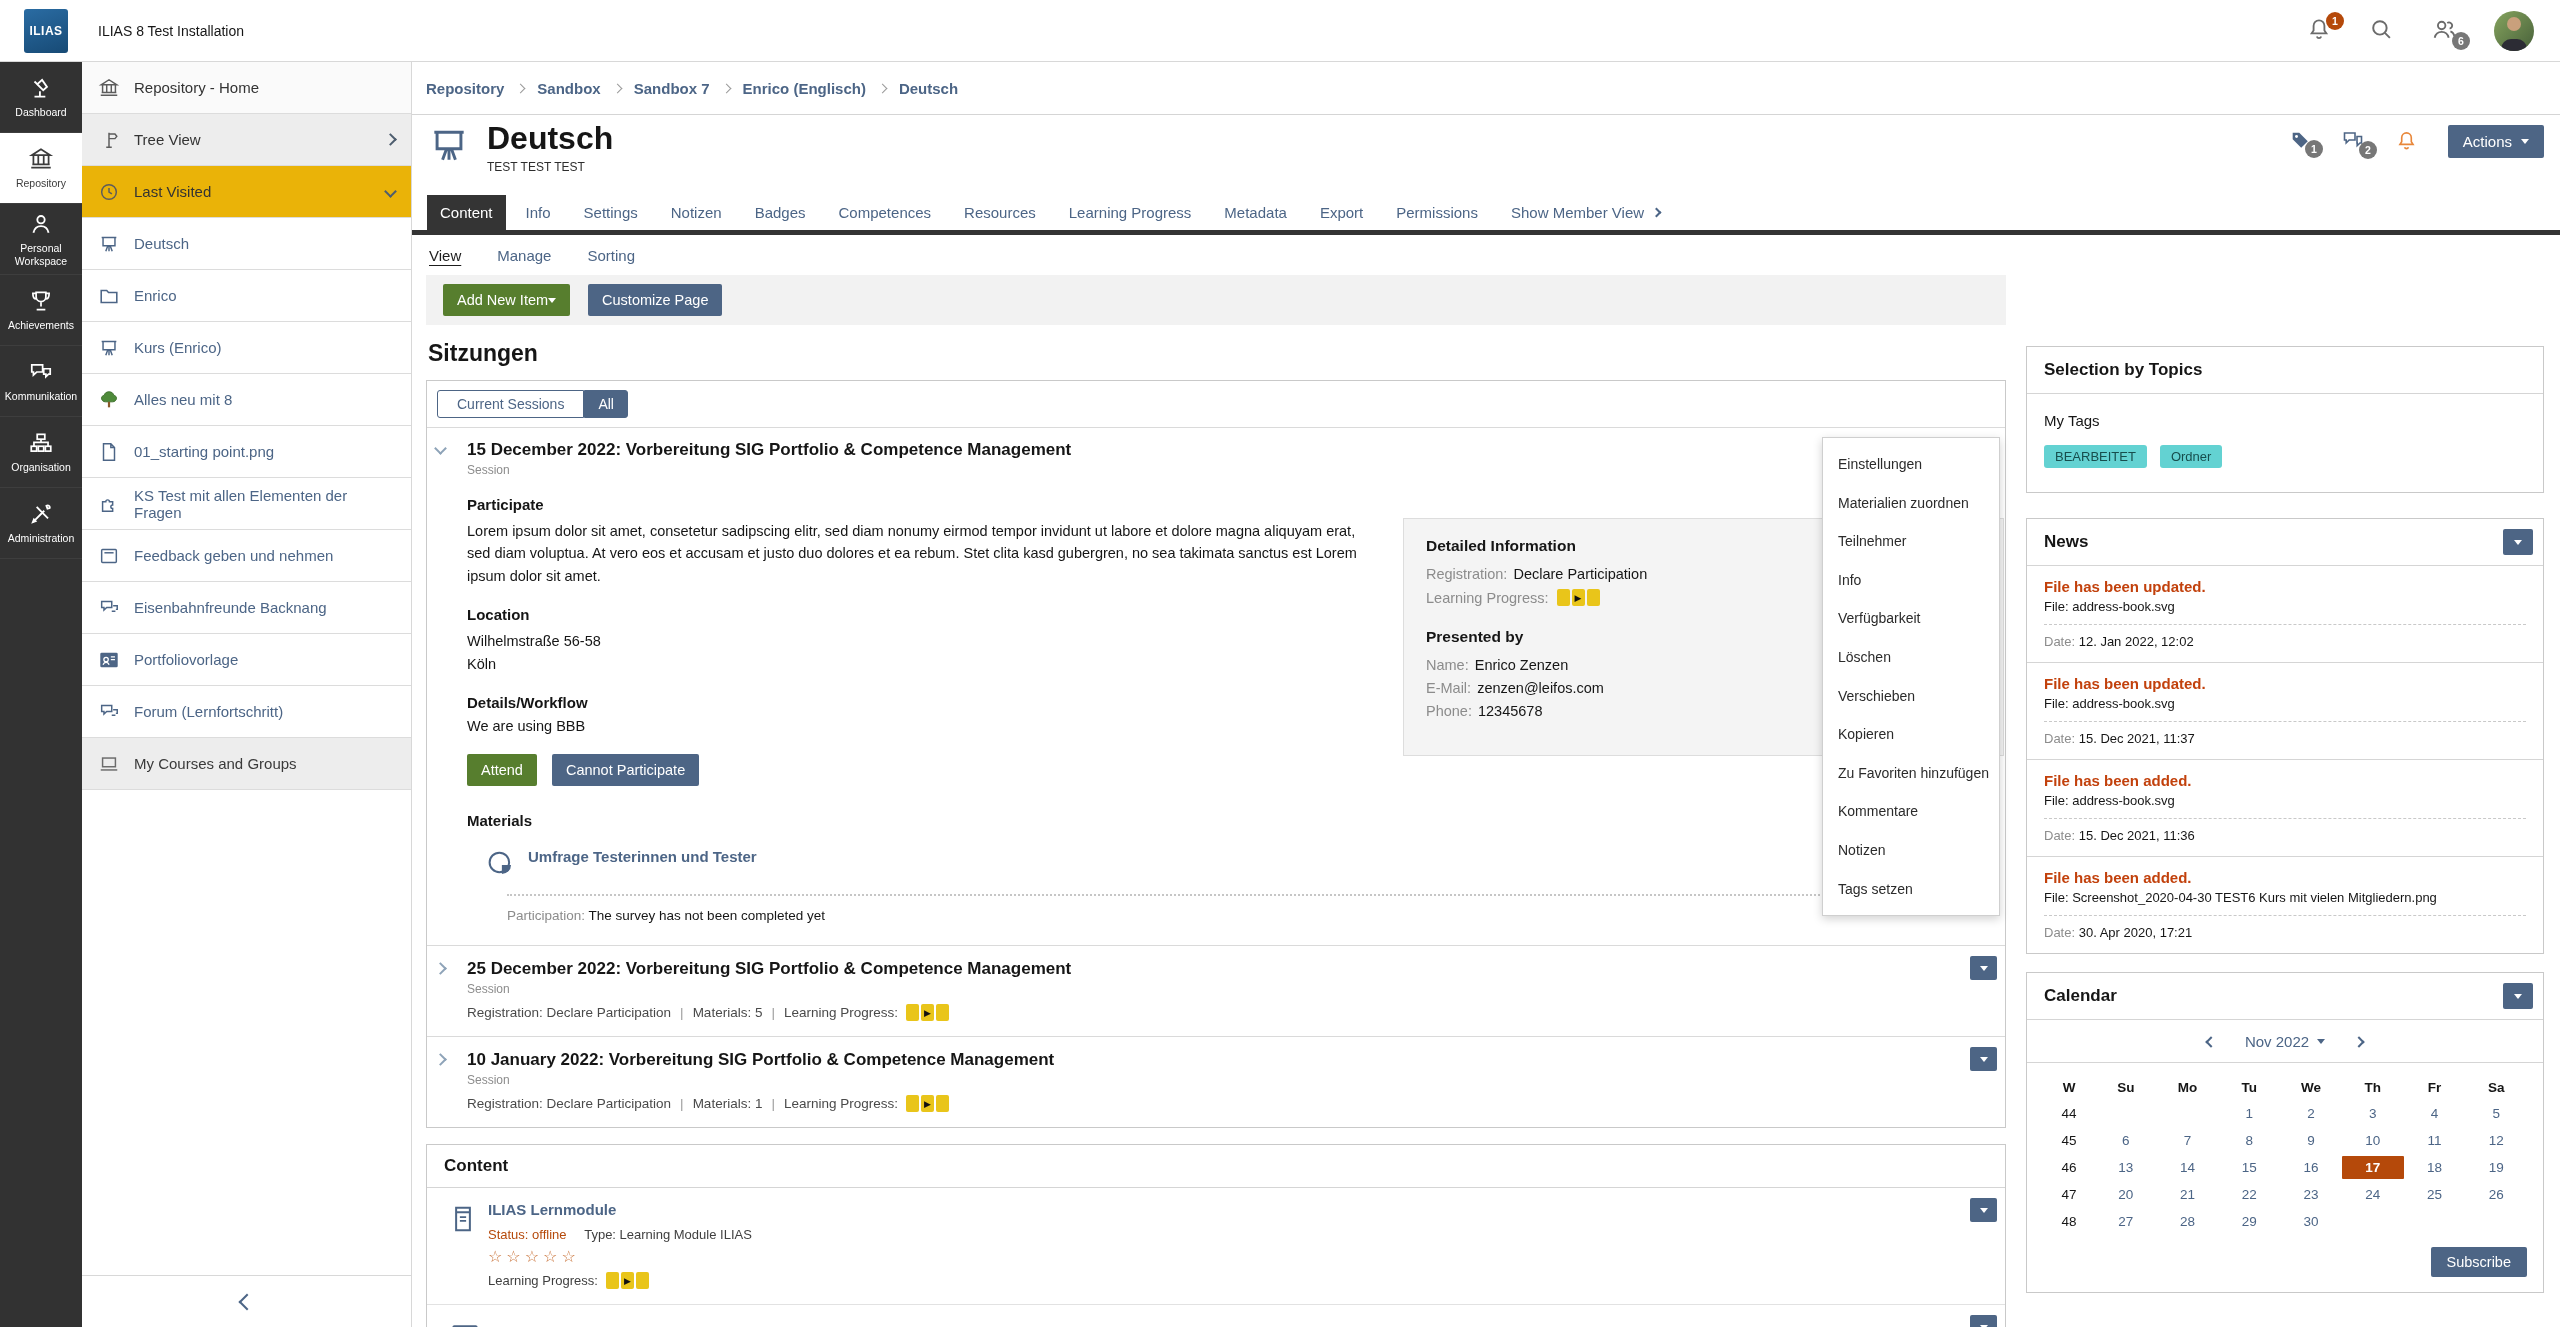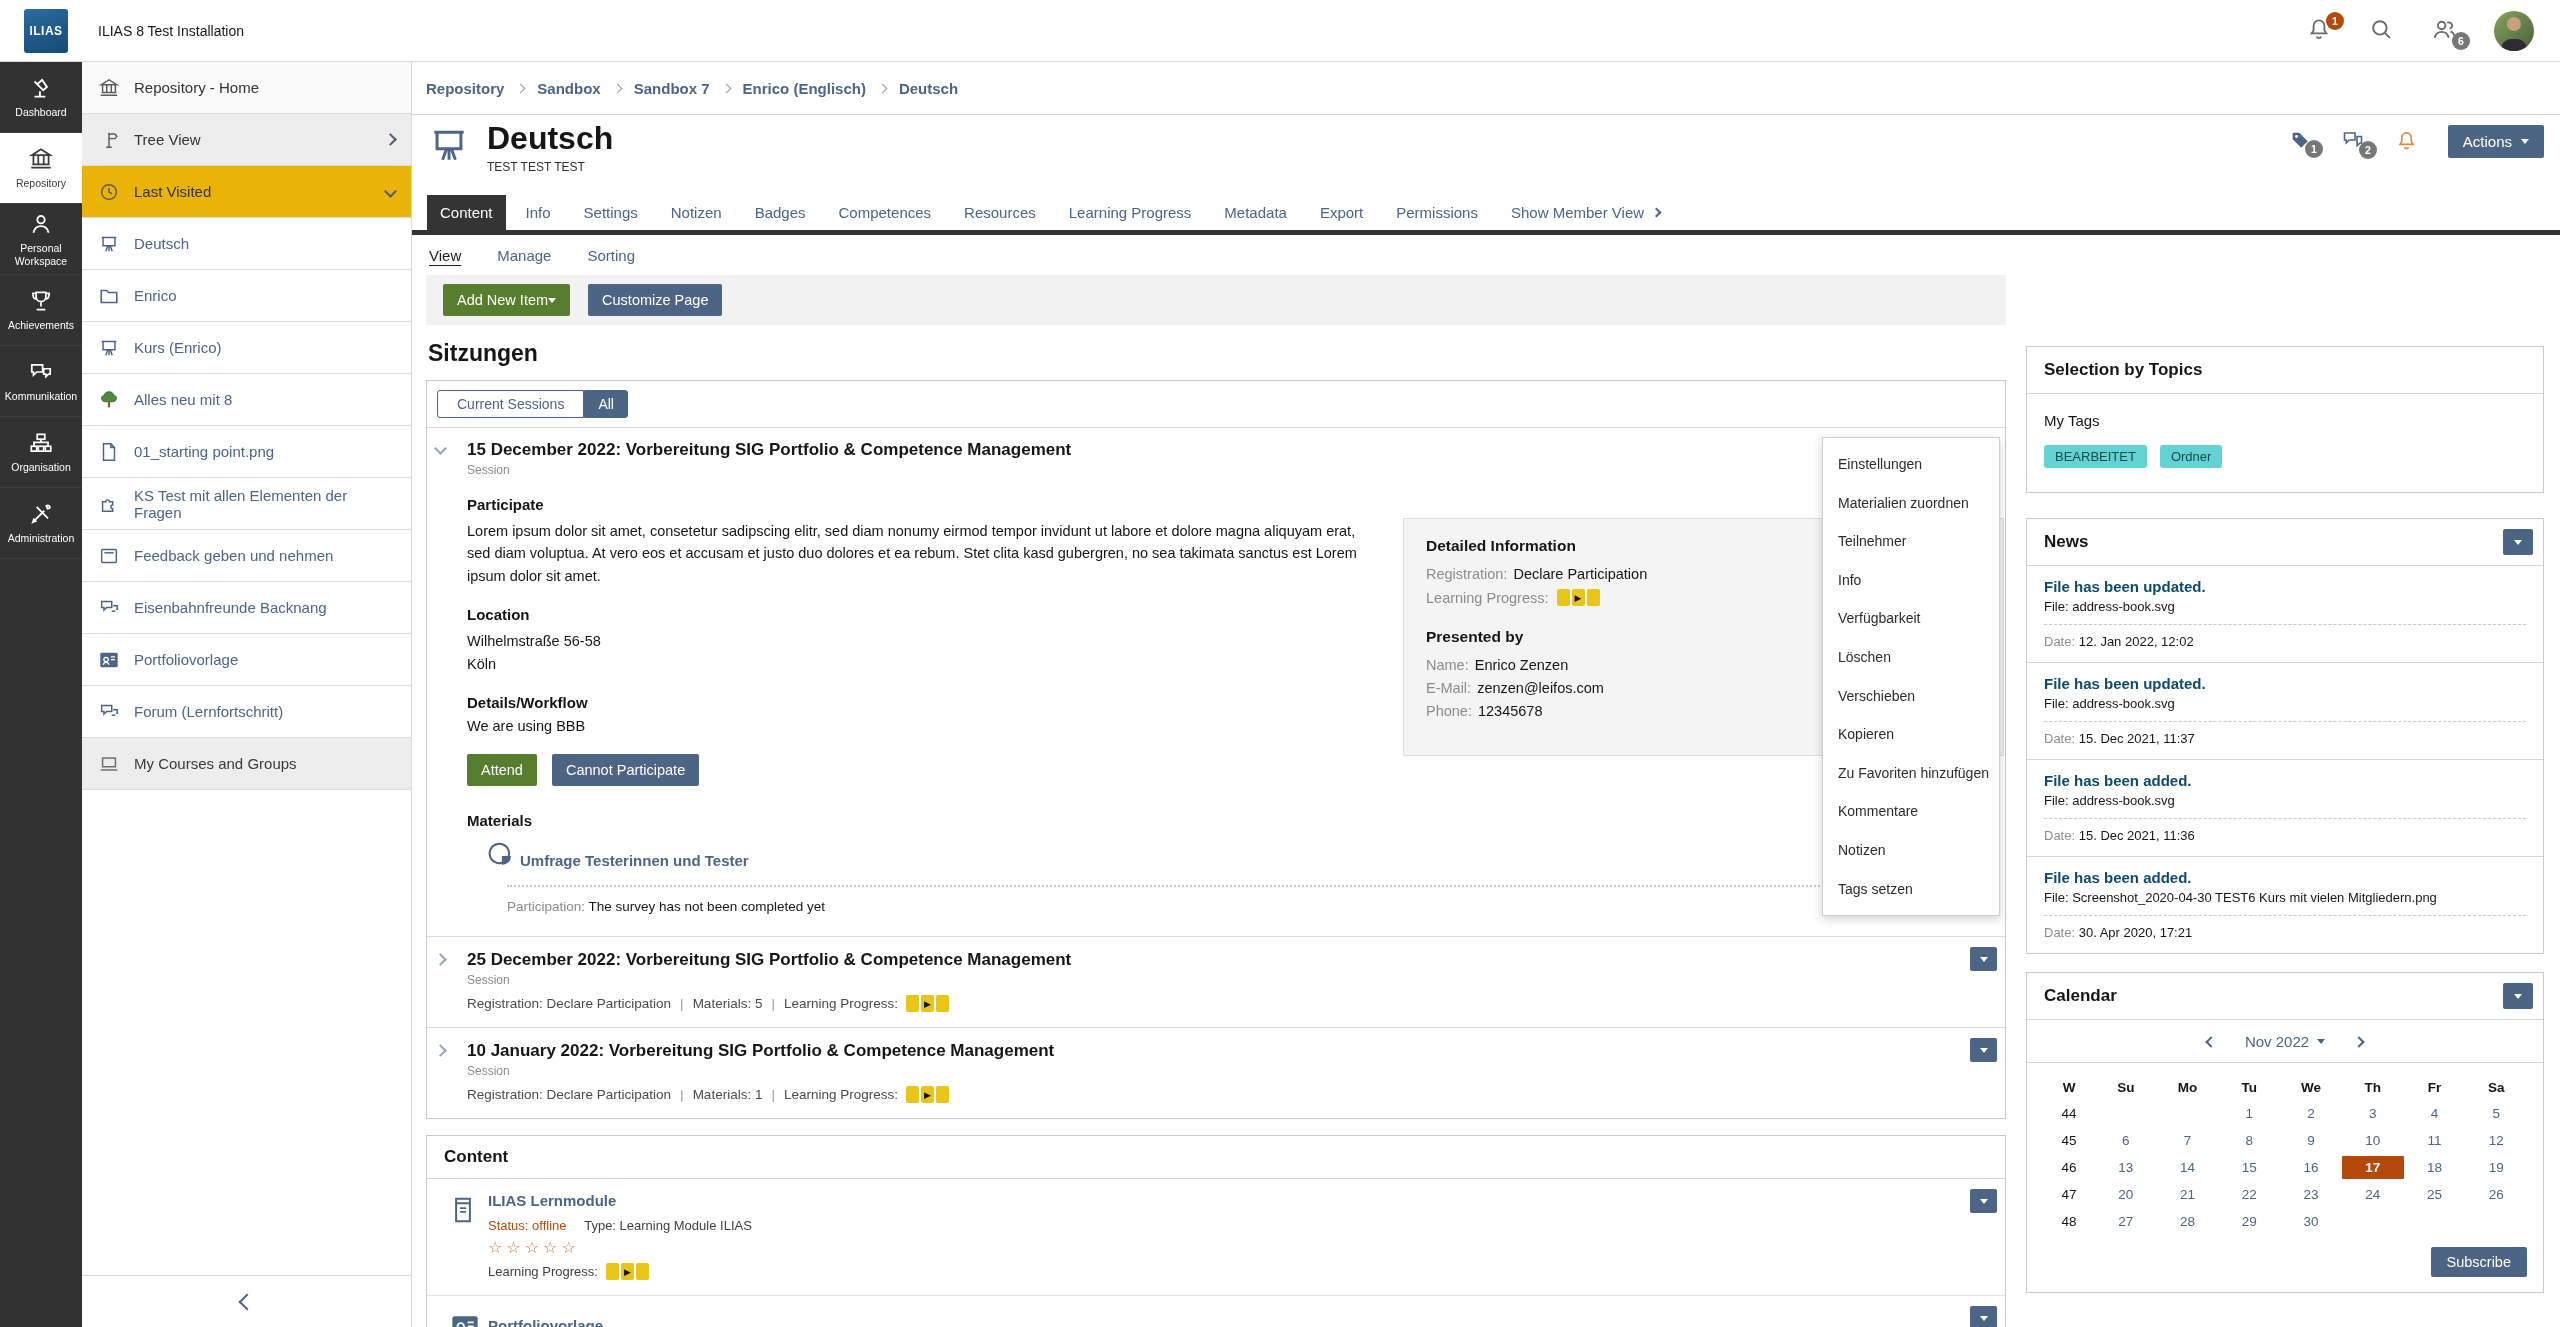--- a/index.html
+++ b/index.html
@@ -99,21 +99,21 @@
 .btn-row{margin:20px 0 4px;display:flex;gap:15px}
 .infobox{position:absolute;left:976px;top:22px;width:601px;height:238px;background:#f4f4f4;border:1px solid #ddd;padding:18px 22px;font-size:14.5px}
 .infobox h4{font-size:15.5px;font-weight:700;margin-bottom:11px}
 .infobox h4.pb{margin-top:22px}
 .lbl{color:#8c8c8c}
 .iline{margin-top:7px;display:flex;align-items:center}
 .iline .v{margin-left:6px}
 .lp{display:inline-flex;gap:2px;margin-left:8px;vertical-align:middle}
 .lp i{width:13px;height:17px;background:#e9c51a;border-radius:2px;display:inline-flex;align-items:center;justify-content:center;font-style:normal;font-size:9px;color:#111}
 .lp i.p::before{content:"▶"}
-.mat-row{position:relative;margin:10px 0 0 58px;padding-right:60px;display:flex;align-items:flex-end;gap:5px}
+.mat-row{position:relative;margin:19px 0 0 58px;padding-right:60px;display:flex;align-items:flex-start;gap:13px}
 .mat-link{font-size:15px;font-weight:700;color:#4c6586}
 .mat-row .ic{color:#4c6586}
 .mat-dd{position:absolute;right:8px;top:4px}
 .dotline{border-bottom:2px dotted #c6c6c6;margin:16px 14px 12px 80px}
 .part-line{margin:0 0 22px 80px;font-size:13.5px}
 
 .sessrow{position:relative;padding:13px 0 15px;border-bottom:1px solid #dadada}
 .sessrow:last-child{border-bottom:none}
 .sessrow .s-chev{top:18px}
 .s-meta{margin-left:40px;margin-top:8px;font-size:13.5px;color:#4a4a4a;display:flex;align-items:center}
@@ -136,21 +136,21 @@
 .rp{border:1px solid #c9c9c9;background:#fff}
 .rp-head{position:relative;padding:13px 17px;border-bottom:1px solid #d5d5d5;font-size:17px;font-weight:700}
 .rp-head .ddbtn{position:absolute;right:10px;top:10px;width:30px;height:26px}
 .rp-topics{margin-bottom:25px}
 .topics-body{padding:18px 17px 24px;font-size:15px}
 .tagchips{margin-top:16px;display:flex;gap:13px}
 .chip{background:#63d2d2;color:#174e4d;font-size:13px;padding:4px 11px;border-radius:3px}
 .rp-news{margin-bottom:18px}
 .news-item{padding:12px 17px 13px;border-bottom:1px solid #d5d5d5}
 .news-item:last-child{border-bottom:none}
-.n-title{color:#0c4a6e;font-size:15px;font-weight:700}
+.n-title{color:#c2410c;font-size:15px;font-weight:700}
 .n-file{font-size:13px;margin-top:4px}
 .n-dash{border-bottom:1px dashed #c9c9c9;margin:10px 0 9px}
 .n-date{font-size:13px}
 .cal-nav{display:flex;align-items:center;justify-content:center;gap:30px;padding:13px 0 12px;border-bottom:1px solid #d5d5d5;color:#4c6586;font-size:15px}
 .cal-nav .chev{width:8px;height:8px;border-width:2.4px}
 .cal-month{display:flex;align-items:center;gap:8px}
 .cal-month .tri{border-top-color:#4c6586}
 .cal-grid{display:grid;grid-template-columns:52px repeat(7,1fr);padding:14px 16px 2px;row-gap:4px;font-size:13.5px;text-align:center}
 .cal-h{font-weight:700;padding:3px 0}
 .cal-c{color:#4c6586;padding:4px 0;border-radius:1px}

